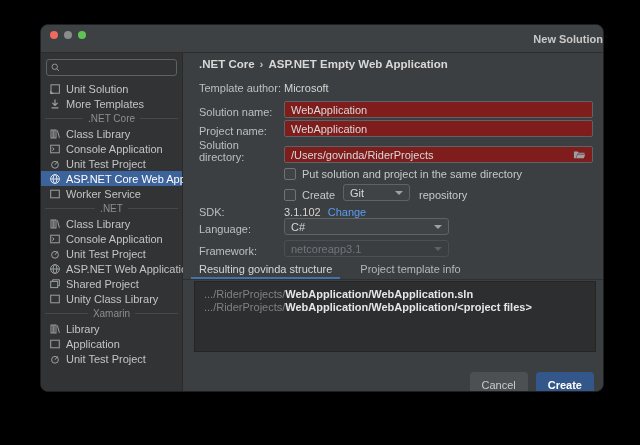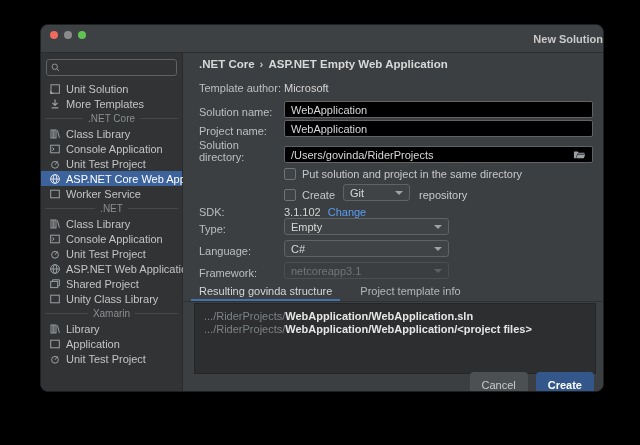--- a/index.html
+++ b/index.html
@@ -38,21 +38,21 @@
   .shead .hline { flex:1; height:1px; background:#46494b; }
   
   .crumbs { height:22px; line-height:23px; padding-left:16px; font-size:11.5px;
     font-weight:700; color:#d8d8d8; white-space:nowrap; }
   .crumbs .sep { padding:0 5px; color:#c0c0c0; }
   
   .form { padding:4px 10px 0 16px; }
   .row { display:flex; align-items:flex-end; }
   .row .flabel { width:85px; flex:none; font-size:11px; color:#bdbfc1; }
   .fvalue { font-size:11px; color:#d4d4d4; }
-  .tinput { flex:1; height:17px; background:#000000; border:1px solid #5e6366;
+  .tinput { flex:1; height:17px; background:#7f1d1d; border:1px solid #5e6366;
     border-radius:2px; display:flex; align-items:center; padding:0 6px;
     font-size:11px; color:#d8d8d8; }
   .tinput .tx { flex:1; white-space:nowrap; overflow:hidden; }
   .combo { width:165px; height:17px; background:#3f4345; border:1px solid #5e6366;
     border-radius:3px; display:flex; align-items:center; padding:0 6px;
     font-size:11px; color:#d8d8d8; }
   .combo .tx { flex:1; }
   .arr { width:0; height:0; border-left:4px solid transparent; border-right:4px solid transparent;
     border-top:4px solid #9da2a5; flex:none; }
   .combo.disabled { border-color:#4b4f52; background:#3b3e40; color:#70767a; }
@@ -333,27 +333,20 @@
           </div>
           <span class="cklabel after-combo">repository</span>
         </div>
 
         <div class="row r-sdk">
           <span class="flabel">SDK:</span>
           <span class="fvalue">3.1.102</span>
           <span class="link">Change</span>
         </div>
 
-        <div class="row r-combo">
-          <span class="flabel">Type:</span>
-          <div class="combo">
-            <span class="tx">Empty</span>
-            <span class="arr"></span>
-          </div>
-        </div>
 
         <div class="row r-combo">
           <span class="flabel">Language:</span>
           <div class="combo">
             <span class="tx">C#</span>
             <span class="arr"></span>
           </div>
         </div>
 
         <div class="row">

